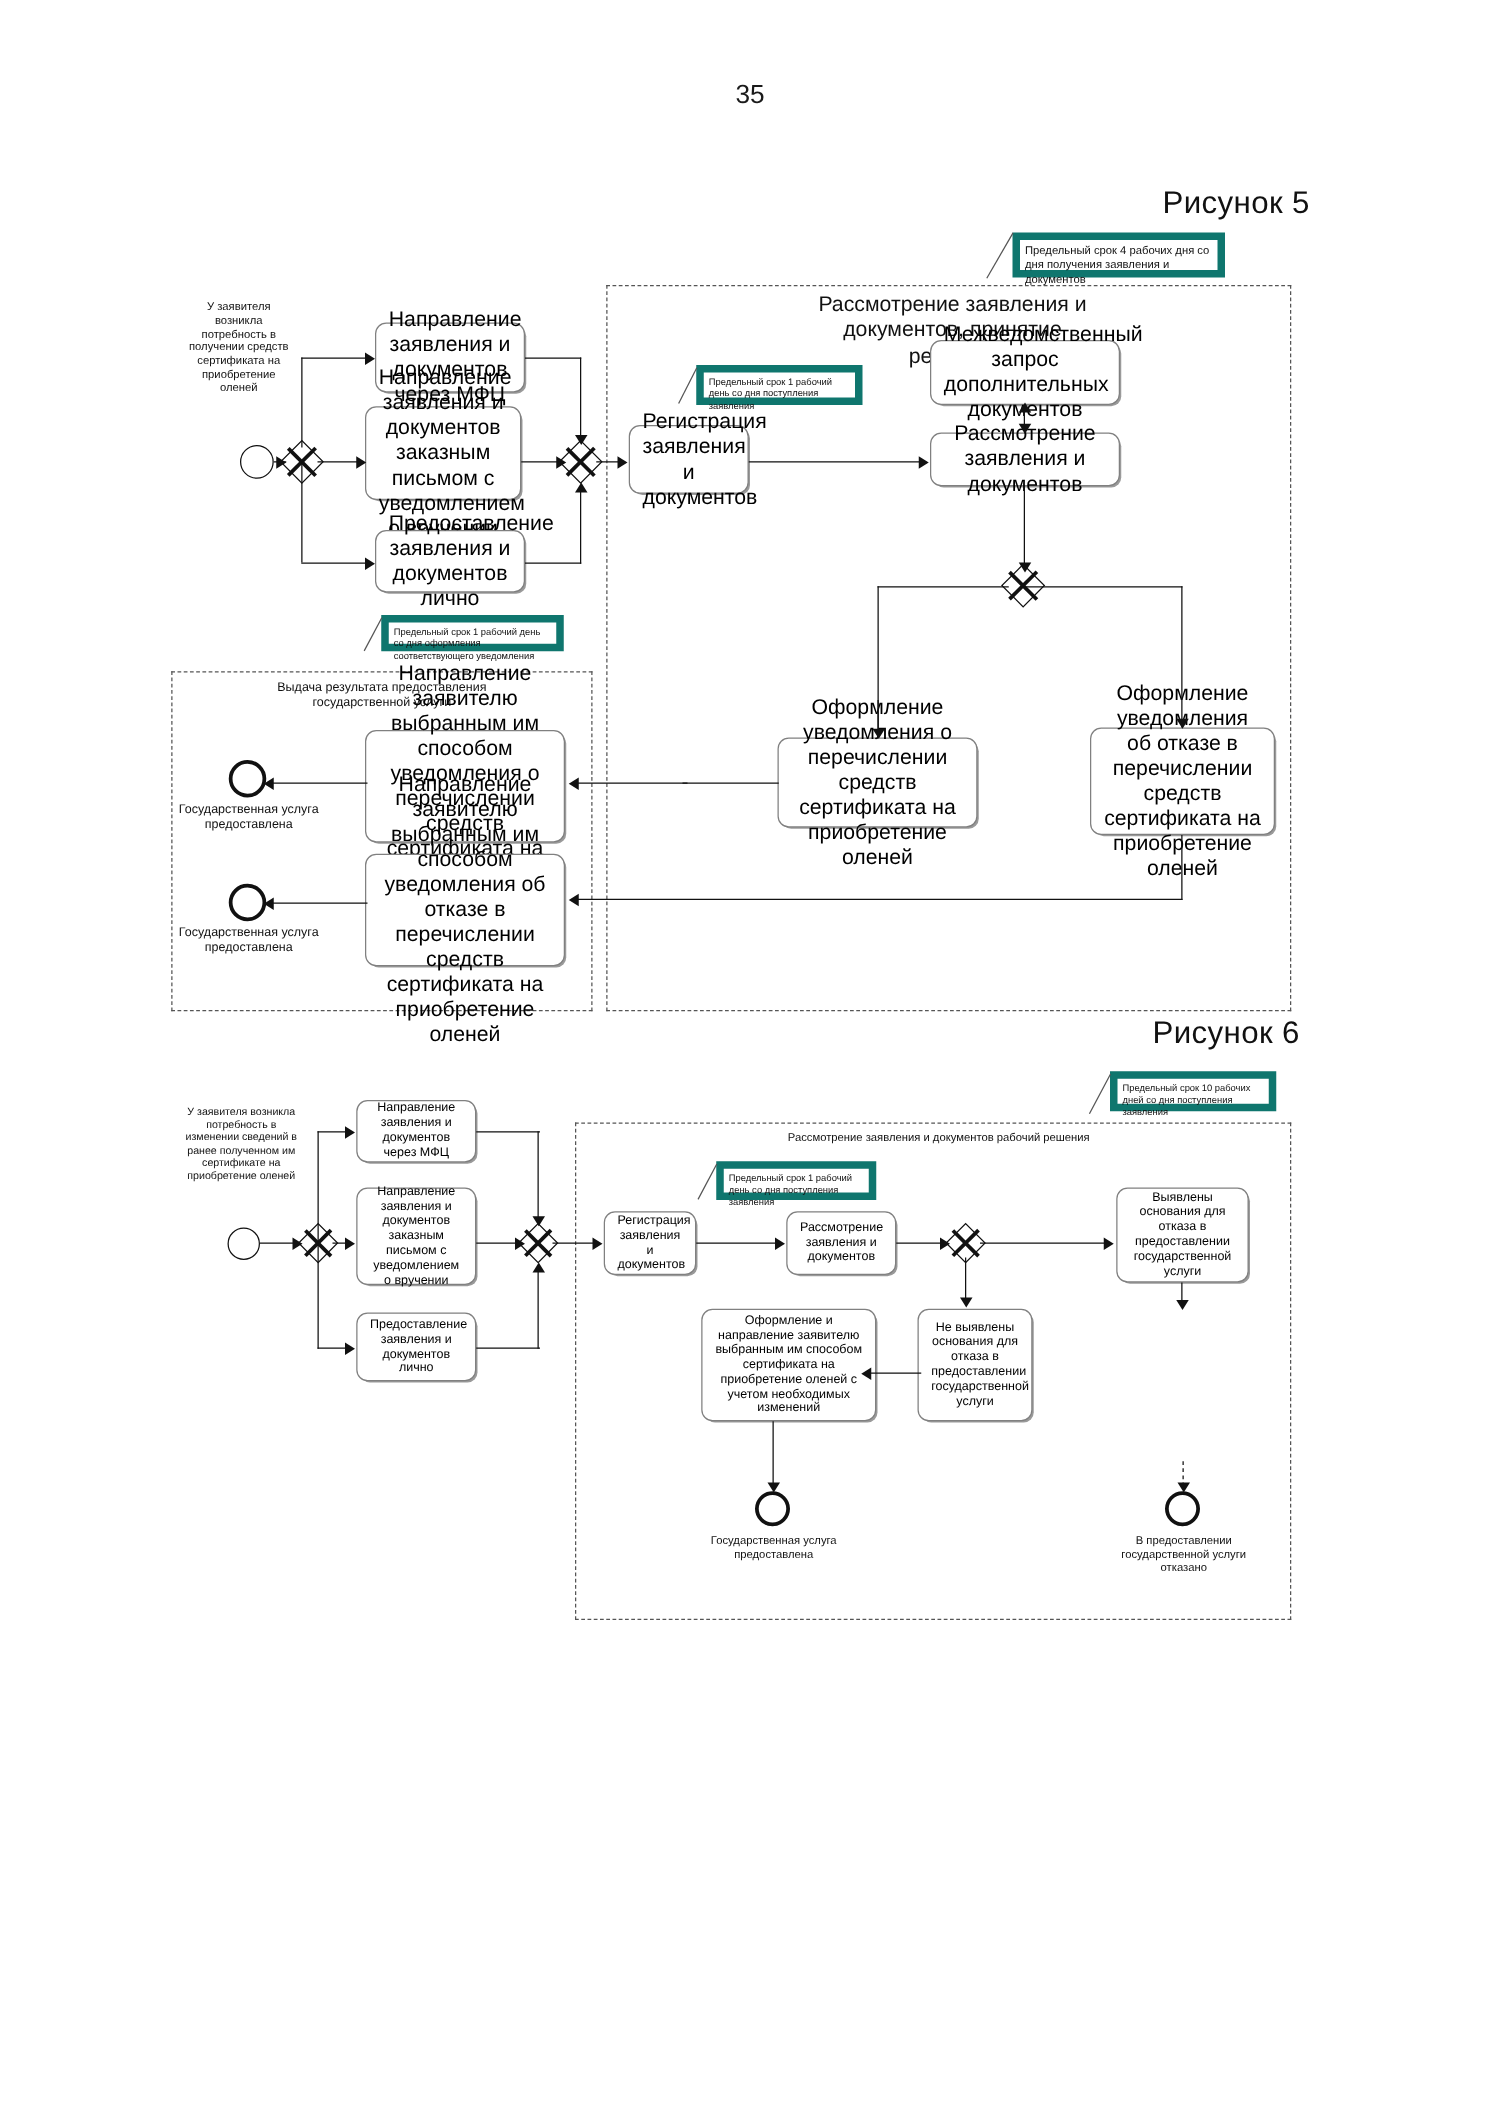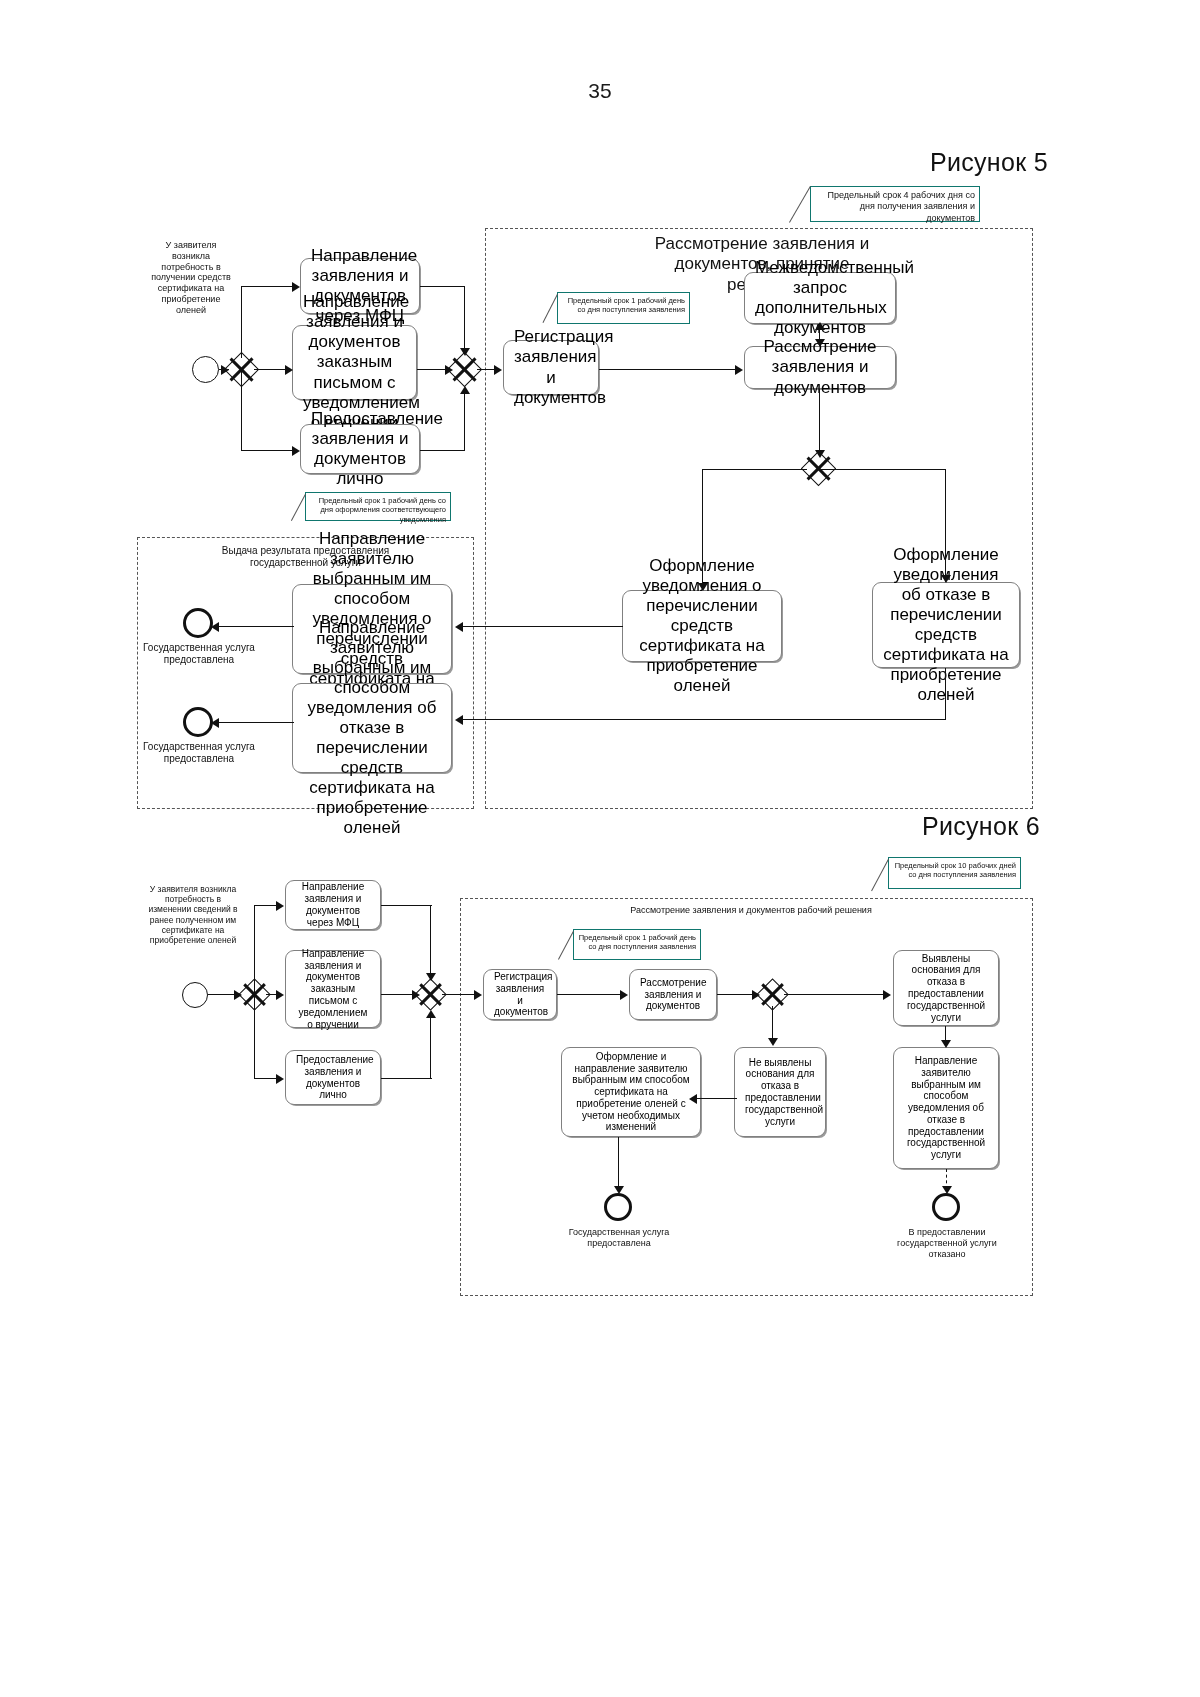--- a/index.html
+++ b/index.html
@@ -8,21 +8,21 @@
     width:1200px; height:1697px;
     background:#ffffff;
     font-family:"Liberation Sans", sans-serif;
     color:#000;
     position:relative;
     overflow:hidden;
   }
   .page { position:absolute; inset:0; }
 
   .page-number {
-    position:absolute; top:79px; left:0; width:1200px;
+    position:absolute; top:64px; left:0; width:1200px;
     text-align:center; font-size:21px; color:#1a1a1a;
   }
 
   .fig-title { position:absolute; font-size:25px; color:#111; letter-spacing:0.3px; }
   #fig5-title { top:148px; left:930px; }
   #fig6-title { top:812px; left:922px; }
 
   
   .node {
     position:absolute;
@@ -32,23 +32,23 @@
     display:flex; align-items:center; justify-content:center;
     text-align:center;
     line-height:1.18;
     padding:2px 10px;
     box-shadow: 2px 2px 0 -1px #9a9a9a;
   }
   .node span { display:block; width:100%; }
 
   .note {
     position:absolute;
-    border:1px solid #0f766e;
+    border:6px solid #0f766e;
     background:#fff;
-    text-align:right;
+    text-align:left;
     line-height:1.25;
     padding:3px 4px;
     color:#111;
   }
 
   .pool {
     position:absolute;
     border:1.3px dashed #555;
     background:transparent;
   }
@@ -299,23 +299,20 @@
   </div>
 
   <div class="node f10" style="left:734px; top:1047px; width:92px; height:90px;">
     <span>Не выявлены основания для отказа в предоставлении государственной услуги</span>
   </div>
 
   <div class="node f10" style="left:548px; top:1047px; width:140px; height:90px;margin-left:13px;">
     <span>Оформление и направление заявителю выбранным им способом сертификата на приобретение оленей с учетом необходимых изменений</span>
   </div>
 
-  <div class="node f10" style="left:893px; top:1047px; width:106px; height:122px;">
-    <span>Направление заявителю выбранным им способом уведомления об отказе в предоставлении государственной услуги</span>
-  </div>
 
   <div class="event end" style="left:604px; top:1193px; width:28px; height:28px;"></div>
   <div class="event-label f9" style="left:561px; top:1227px; width:116px;">Государственная услуга предоставлена</div>
 
   <div class="event end" style="left:932px; top:1193px; width:28px; height:28px;"></div>
   <div class="event-label f9" style="left:891px; top:1227px; width:112px;">В предоставлении государственной услуги отказано</div>
 
   <div class="ln h" style="left:208px; top:994px; width:27px;"></div>
   <div class="arrow r" style="left:234px; top:990px;"></div>
 

